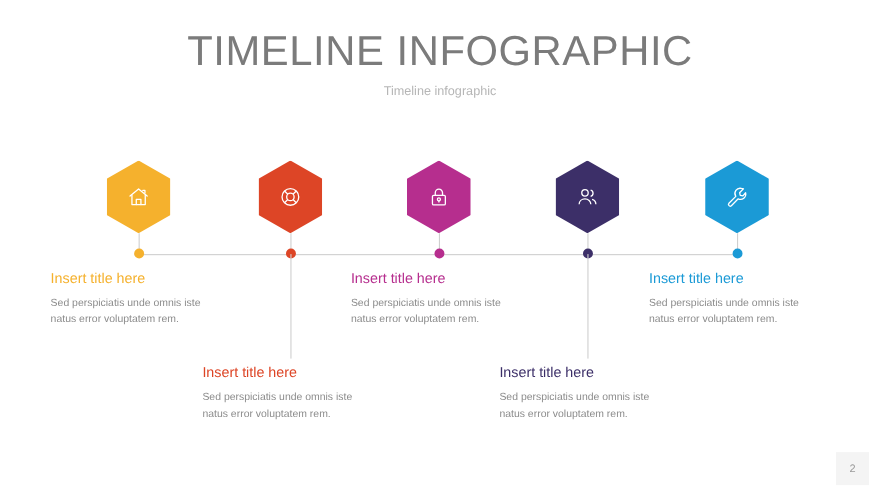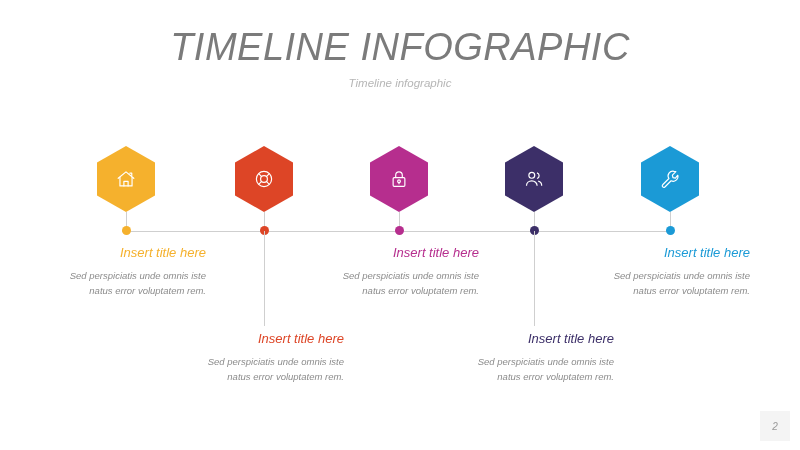--- a/index.html
+++ b/index.html
@@ -6,21 +6,20 @@
   html,body{
     width:800px; height:450px;
     background:#ffffff;
     font-family:"Liberation Sans", sans-serif;
     overflow:hidden;
   }
   #slide{
     position:relative;
     width:800px; height:450px;
     background:#ffffff;
-    font-style:italic;
   }
 
   
   #title{
     position:absolute;
     left:0; top:26px; width:800px;
     text-align:center;
     font-size:38px;
     font-weight:400;
     letter-spacing:0.5px;
@@ -77,21 +76,21 @@
     border-radius:50%;
     margin-left:-4.5px;
     top:226px;
   }
 
   
   .caption{
     position:absolute;
     width:160px;
     margin-left:-80px;
-    text-align:right;
+    text-align:left;
   }
   .caption .c-title{
     font-size:13px;
     font-weight:400;
     margin-bottom:9px;
     white-space:nowrap;
   }
   .caption .c-body{
     font-size:9.5px;
     line-height:1.55;

